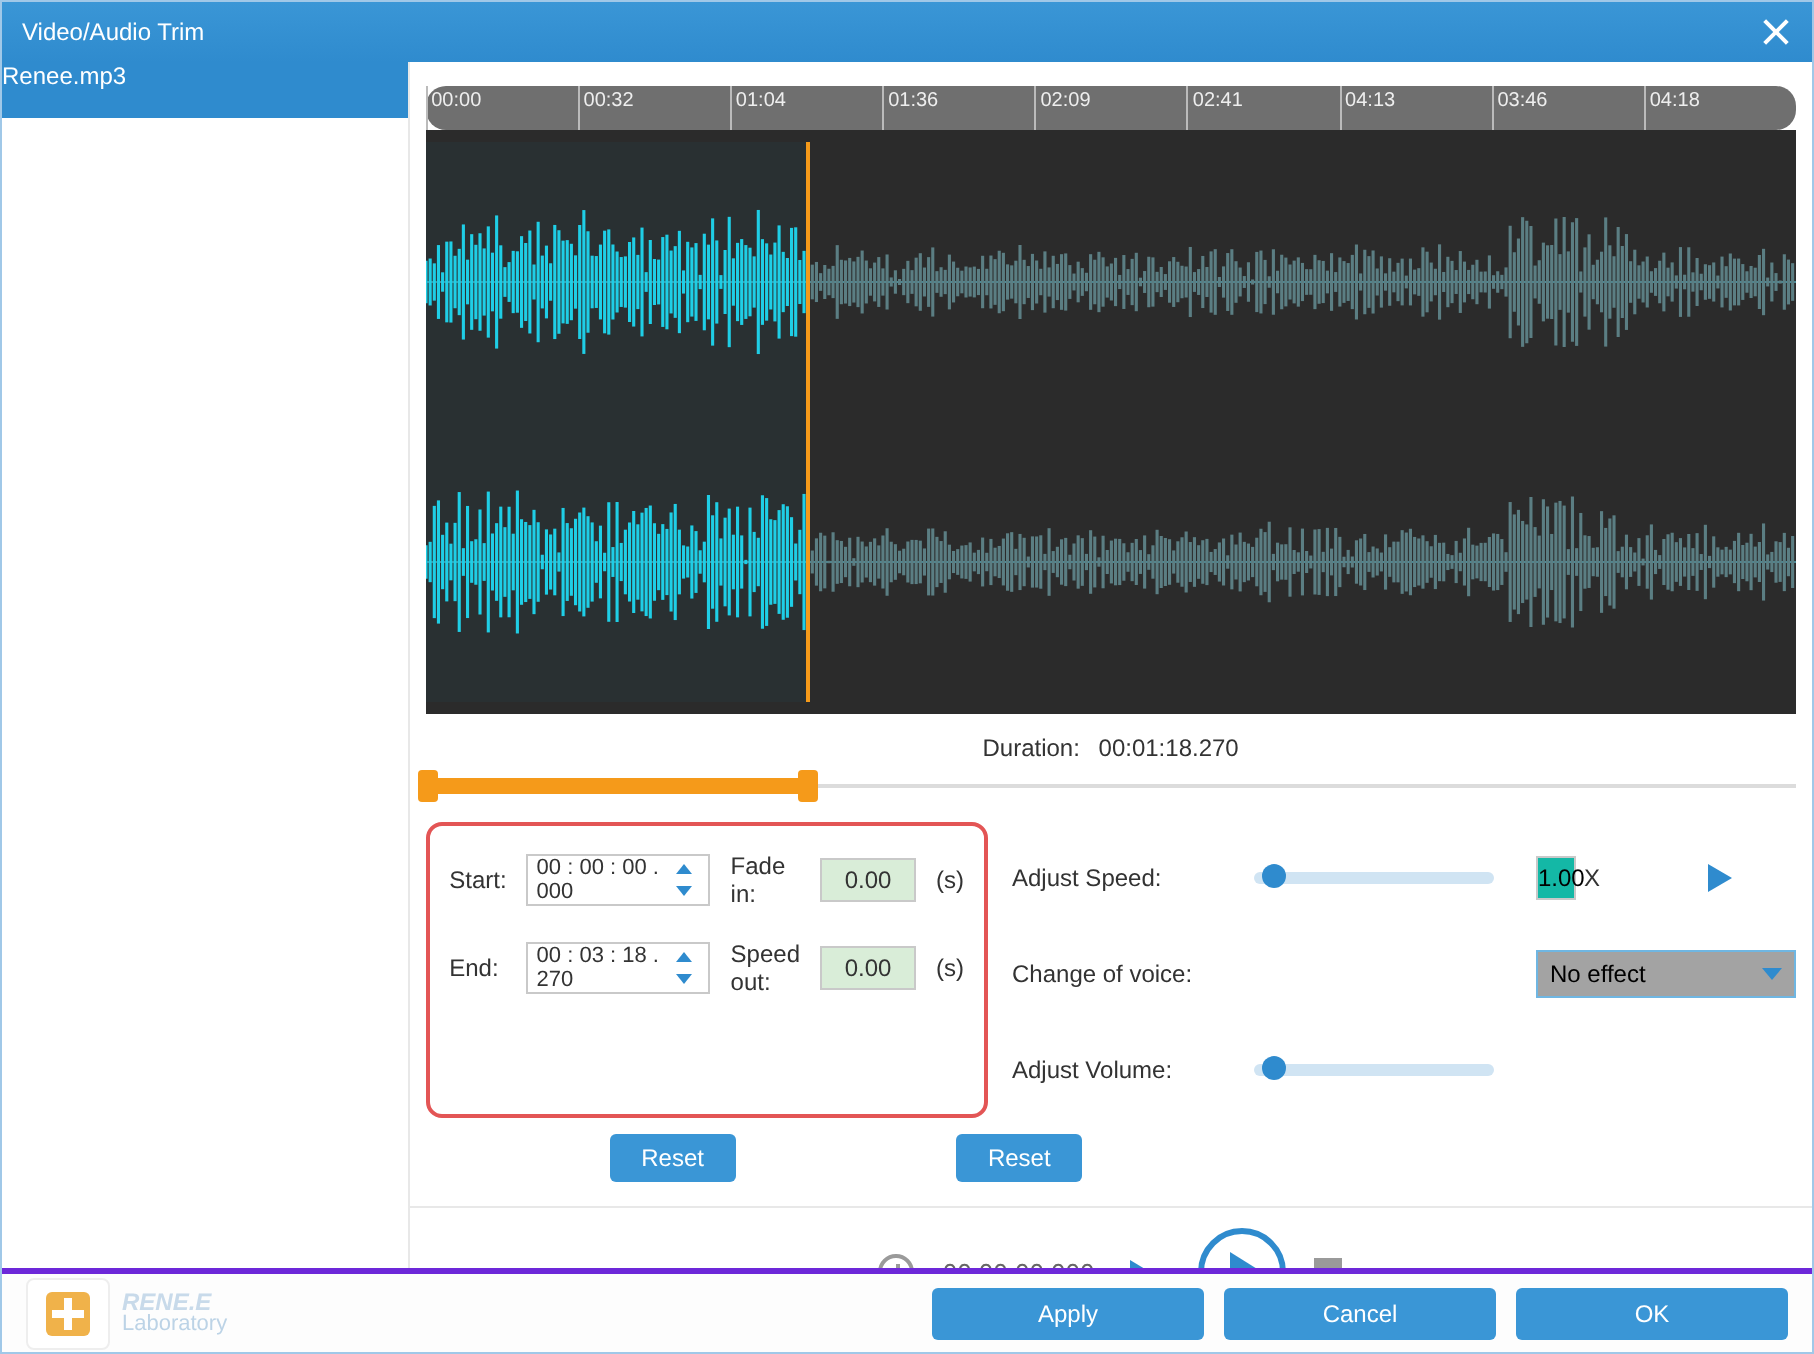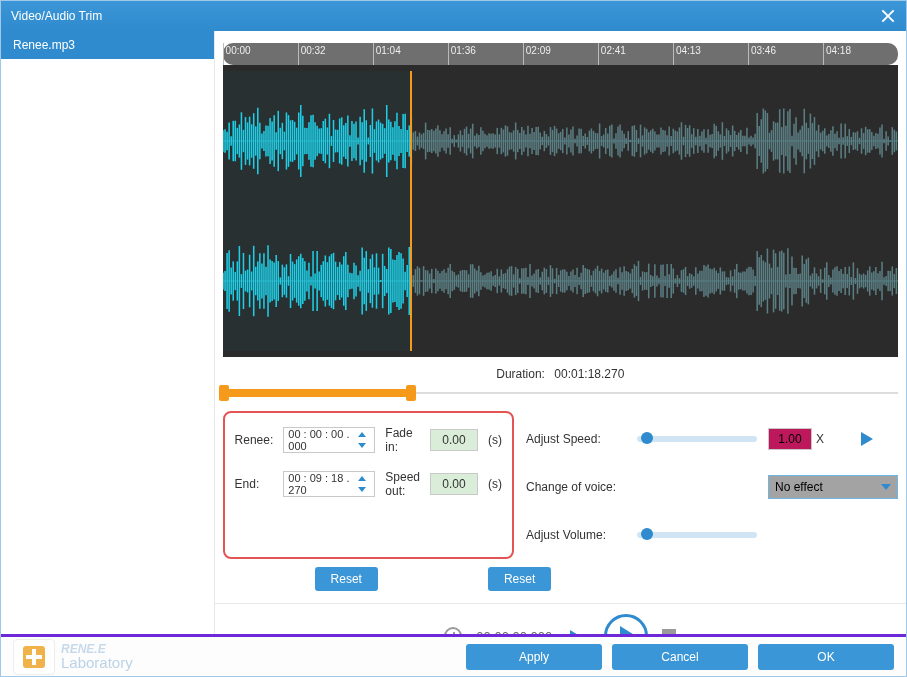--- a/index.html
+++ b/index.html
@@ -7,21 +7,21 @@
   .window { width: 907px; height: 677px; border: 1px solid #a0c8e8; position: relative; background: #fff; overflow: hidden; }
   .titlebar { height: 30px; background: linear-gradient(#3a96d6, #2f8bce); color: #fff; display: flex; align-items: center; padding: 0 10px; font-size: 13px; }
   .titlebar .title { flex: 1; }
   .titlebar .close { width: 16px; height: 16px; position: relative; cursor: pointer; }
   .titlebar .close::before, .titlebar .close::after { content: ""; position: absolute; left: 7px; top: 0; width: 2px; height: 16px; background: #fff; }
   .titlebar .close::before { transform: rotate(45deg); }
   .titlebar .close::after { transform: rotate(-45deg); }
 
   .body { display: flex; height: 604px; }
   .sidebar { width: 217px; background: #fff; border-right: 1px solid #e8e8e8; }
-  .sidebar-item { height: 28px; background: #2f8bce; color: #fff; display: flex; align-items: center; padding: 0 12px; }
+  .sidebar-item { height: 28px; background: #2f8bce; color: #fff; display: flex; padding: 0 0; }
   .main { flex: 1; position: relative; }
 
   .ruler { height: 22px; background: #6f6f6f; position: relative; margin: 12px 8px 0 8px; color: #eee; border-radius: 10px; }
   .ruler .ticks { position: absolute; inset: 0; display: flex; }
   .ruler .tickblock { flex: 1; position: relative; border-left: 1px solid #bbb; }
   .ruler .tickblock span { position: absolute; top: 2px; left: 2px; font-size: 10px; color: #eee; }
 
   .waveform-wrap { margin: 0 8px; background: #2b2b2b; position: relative; height: 292px; display: flex; flex-direction: column; padding: 6px 0; }
   .wave-row { flex: 1; position: relative; margin: 4px 0; background: #2b2b2b; overflow: hidden; }
   .wave-svg { width: 100%; height: 100%; display: block; }
@@ -43,24 +43,24 @@
   .redbox .col.fade { grid-template-columns: auto auto auto; }
   .label { color: #333; font-size: 12px; }
   .time-input { display: flex; align-items: center; border: 1px solid #c9c9c9; height: 26px; width: 92px; padding: 0 4px; background: #fff; }
   .time-input span { flex: 1; font-size: 11px; color: #333; }
   .spinner { width: 14px; height: 20px; position: relative; }
   .spinner::before { content: ""; position: absolute; left: 2px; top: 2px; border-left: 4px solid transparent; border-right: 4px solid transparent; border-bottom: 5px solid #2f8bce; }
   .spinner::after { content: ""; position: absolute; left: 2px; bottom: 2px; border-left: 4px solid transparent; border-right: 4px solid transparent; border-top: 5px solid #2f8bce; }
   .num-input { border: 1px solid #c9c9c9; background: #d9edd8; height: 22px; width: 48px; text-align: center; color: #333; font-size: 12px; }
   .unit { color: #333; font-size: 12px; }
 
-  .rightgrid { flex: 1; display: grid; grid-template-columns: 100px 1fr auto auto; grid-auto-rows: 48px; align-items: center; column-gap: 11px; padding-top: 4px; }
+  .rightgrid { flex: 1; display: grid; grid-template-columns: 100px 1fr auto auto; grid-auto-rows: 48px; align-items: center; column-gap: 21px; padding-top: 4px; }
   .slider { position: relative; height: 6px; background: #d0e4f3; border-radius: 3px; width: 120px; }
   .slider .thumb { position: absolute; top: -4px; width: 12px; height: 12px; border-radius: 50%; background: #2f8bce; left: 4px; }
-  .numbox { border: 1px solid #c9c9c9; background: #be185d; height: 22px; width: 44px; text-align: center; line-height: 20px; }
+  .numbox { border: 1px solid #c9c9c9; background: #14b8a6; height: 22px; width: 20px; text-align: center; line-height: 20px; }
   .playtri { width: 0; height: 0; border-top: 7px solid transparent; border-bottom: 7px solid transparent; border-left: 12px solid #2f8bce; }
   .dropdown { border: 1px solid #6fb6e2; background: #a3a3a3; height: 24px; width: 130px; display: flex; align-items: center; padding: 0 6px; justify-content: space-between; }
   .dropdown .arrow { width: 0; height: 0; border-left: 5px solid transparent; border-right: 5px solid transparent; border-top: 6px solid #2f8bce; }
 
   .btn { background: #3a96d6; color: #fff; border: none; height: 24px; border-radius: 3px; cursor: pointer; padding: 0 16px; font-size: 12px; }
   .btn.big { height: 26px; width: 136px; }
   .reset-row { text-align: center; padding: 8px 0 6px 0; }
   .reset-pair { display: flex; gap: 110px; padding-left: 100px; }
 
   .player-row { display: flex; align-items: center; gap: 14px; justify-content: center; padding: 10px 0 6px 0; border-top: 1px solid #e8e8e8; margin-top: 6px; }
@@ -72,21 +72,21 @@
   .play-big { width: 44px; height: 44px; border: 3px solid #2f8bce; border-radius: 50%; display: flex; align-items: center; justify-content: center; }
   .stop-sq { width: 14px; height: 14px; background: #9a9a9a; }
 
   .footer { position: absolute; left: 0; right: 0; bottom: 0; height: 42px; border-top: 3px solid #6d28d9; display: flex; align-items: center; padding: 0 12px; background: #fdfdfd; }
   .logo { width: 42px; height: 36px; background: linear-gradient(#fff,#fff); border: 1px solid #eee; border-radius: 4px; display: flex; align-items: center; justify-content: center; margin-right: 6px; }
   .logo .cross { width: 22px; height: 22px; background: #f0b24a; border-radius: 3px; position: relative; }
   .logo .cross::before, .logo .cross::after { content: ""; position: absolute; background: #fff; }
   .logo .cross::before { left: 9px; top: 3px; width: 4px; height: 16px; }
   .logo .cross::after { left: 3px; top: 9px; width: 16px; height: 4px; }
   .brand { color: #c8daea; font-style: italic; font-weight: bold; font-size: 14px; line-height: 1; }
-  .brand .sub { font-size: 15px; font-style: normal; font-weight: normal; color: #bcd3e6; }
+  .brand .sub { font-size: 11px; font-style: normal; font-weight: normal; color: #bcd3e6; }
   .footer .spacer { flex: 1; }
   .footer .btn { margin-left: 10px; }
 </style>
 </head>
 <body>
 
 <div class="window">
 
   <div class="titlebar">
     <span class="title">Video/Audio Trim</span>
@@ -820,28 +820,28 @@
       <div class="handle-bar">
         <div class="handle-track"></div>
         <div class="handle-range"></div>
         <div class="handle-left"></div>
         <div class="handle-right"></div>
       </div>
 
       <div class="controls-row">
         <div class="redbox">
           <div class="col">
-            <span class="label">Renee:</span>
+            <span class="label">Start:</span>
             <div class="time-input">
               <span>00 : 00 : 00 . 000</span>
               <div class="spinner"></div>
             </div>
             <span class="label">End:</span>
             <div class="time-input">
-              <span>00 : 09 : 18 . 270</span>
+              <span>00 : 03 : 18 . 270</span>
               <div class="spinner"></div>
             </div>
           </div>
           <div class="col fade">
             <span class="label">Fade in:</span>
             <input class="num-input" value="0.00" style="">
             <span class="unit">(s)</span>
             <span class="label">Speed out:</span>
             <input class="num-input" value="0.00" style="">
             <span class="unit">(s)</span>

